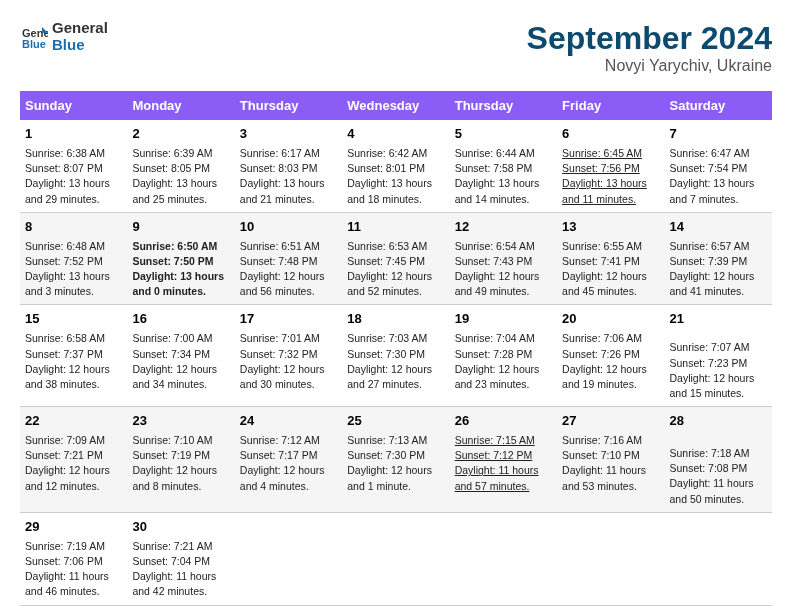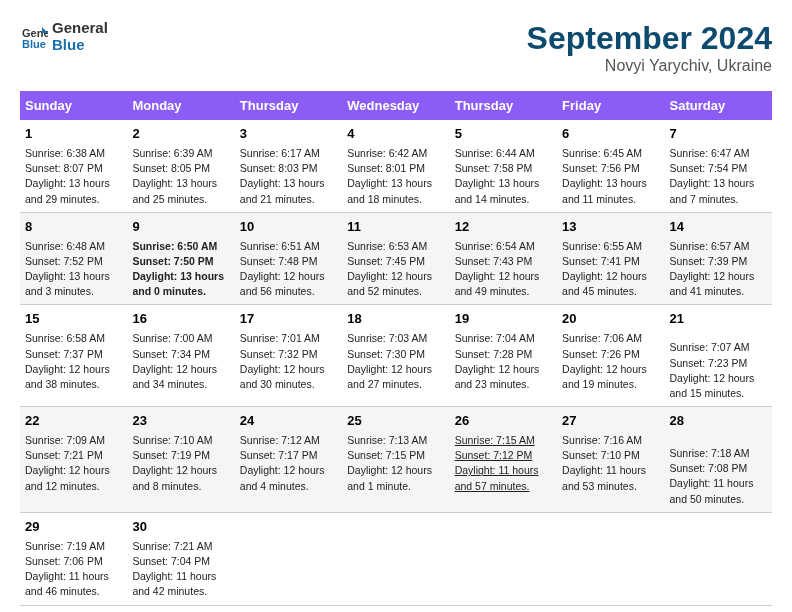--- a/index.html
+++ b/index.html
@@ -141,21 +141,21 @@
         </td>
         <td>
           <span class="day-num">5</span>
           <div class="day-info" style="white-space: pre-line;">Sunrise: 6:44 AM
 Sunset: 7:58 PM
 Daylight: 13 hours
 and 14 minutes.</div>
         </td>
         <td>
           <span class="day-num">6</span>
-          <div class="day-info" style="white-space: pre-line;">Sunrise: 6:45 AM
+          <div class="day-info" style="white-space: pre-line; text-decoration: underline;">Sunrise: 6:45 AM
 Sunset: 7:56 PM
 Daylight: 13 hours
 and 11 minutes.</div>
         </td>
         <td>
           <span class="day-num">7</span>
           <div class="day-info" style="white-space: pre-line;">Sunrise: 6:47 AM
 Sunset: 7:54 PM
 Daylight: 13 hours
 and 7 minutes.</div>
@@ -281,21 +281,21 @@
         <td>
           <span class="day-num">24</span>
           <div class="day-info" style="white-space: pre-line;">Sunrise: 7:12 AM
 Sunset: 7:17 PM
 Daylight: 12 hours
 and 4 minutes.</div>
         </td>
         <td>
           <span class="day-num">25</span>
           <div class="day-info" style="white-space: pre-line;">Sunrise: 7:13 AM
-Sunset: 7:15 PM
+Sunset: 7:30 PM
 Daylight: 12 hours
 and 1 minute.</div>
         </td>
         <td>
           <span class="day-num">26</span>
           <div class="day-info" style="white-space: pre-line; text-decoration: underline;">Sunrise: 7:15 AM
 Sunset: 7:12 PM
 Daylight: 11 hours
 and 57 minutes.</div>
         </td>

